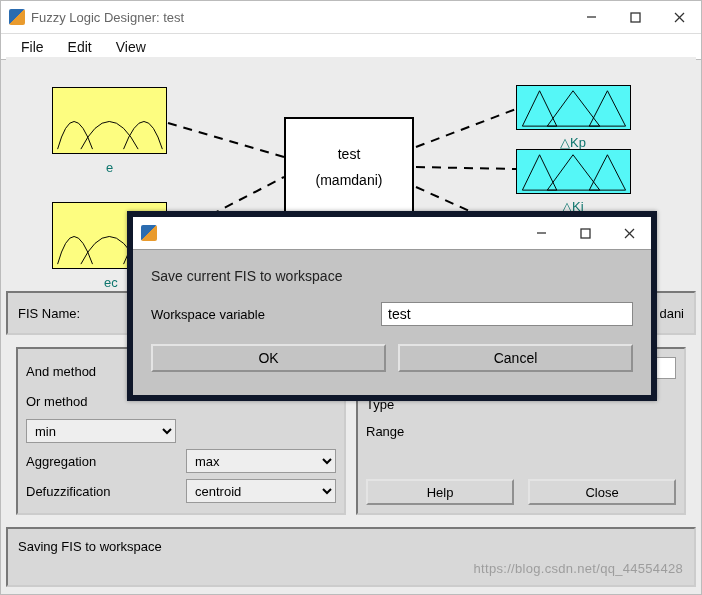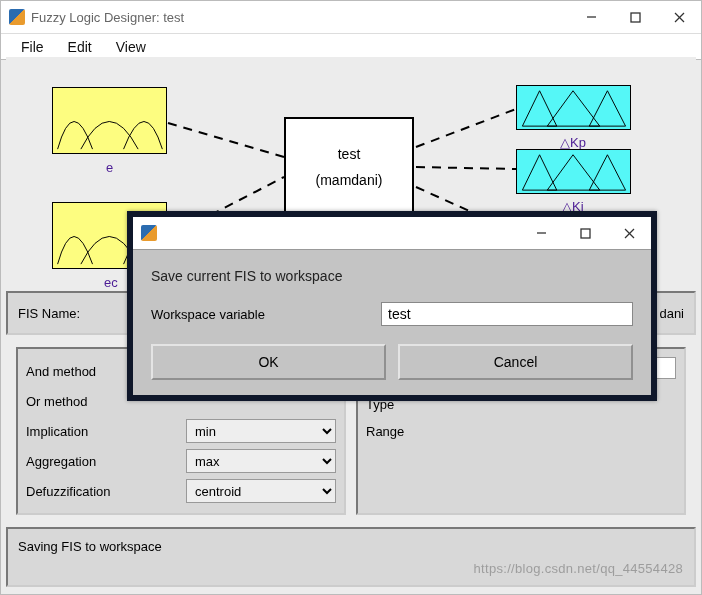--- a/index.html
+++ b/index.html
@@ -57,21 +57,21 @@
     background:#55f7f7;
     border:1.5px solid #000;
   }
   .rulebox {
     width:130px; height:100px;
     background:#fff;
     border:2px solid #000;
     display:flex; flex-direction:column; align-items:center; justify-content:center;
     font-size:14px; gap:10px;
   }
-  .mflabel { position:absolute; font-size:13px; color:#4c1d95; }
+  .mflabel { position:absolute; font-size:13px; color:#0f766e; }
   svg.curve { width:100%; height:100%; }
   .dashed { stroke:#000; stroke-width:2; stroke-dasharray:9 7; }
 
   .panel {
     position:absolute; left:5px; right:5px;
     background:#d8d8d8;
     border:2px inset #ccc;
     padding:6px 10px;
   }
   .panel-top { top:290px; height:44px; display:flex; align-items:center;}
@@ -109,21 +109,21 @@
   .dialog .titlebar { background:#fff; border-bottom:1px solid #999; }
   .dialog-body { padding:18px; display:flex; flex-direction:column; gap:18px; }
   .dialog-body .heading { font-size:14px; color:#222;}
   .dialog-body .row2 { display:flex; align-items:center; gap:30px;}
   .dialog-body input[type=text] {
     flex:1; height:24px; padding:2px 6px; font-size:14px;
     border:1px solid #888; background:#fff;
   }
   .dialog-btns { display:flex; gap:12px; }
   .dialog-btns button {
-    flex:1; height:36px;
+    flex:1; height:28px;
     background:#c4c4c4;
     border:2px outset #e4e4e4;
     font-size:14px;
   }
   .whitefield {
     width:190px; height:22px; background:#fff; border:1px solid #999;
   }
   .watermark {
     position:absolute; right:18px; bottom:18px;
     font-size:13px; color:rgba(110,110,110,0.55);
@@ -234,39 +234,42 @@
 
   <div class="panel panel-mid" style="padding:10px;border:none;background:transparent;">
     <div class="panel-left">
       <div class="field-row">
         <span class="field-label">And method</span>
       </div>
       <div class="field-row">
         <span class="field-label">Or method</span>
       </div>
       <div class="field-row">
-        <span class="field-label">Implication</span>
         <select class="combo"><option>min</option></select>
       </div>
       <div class="field-row">
         <span class="field-label">Aggregation</span>
         <select class="combo"><option>max</option></select>
       </div>
       <div class="field-row">
         <span class="field-label">Defuzzification</span>
         <select class="combo"><option>centroid</option></select>
       </div>
     </div>
     <div class="panel-right">
       <div style="height:28px; display:flex; justify-content:flex-end;">
         <div class="whitefield"></div>
       </div>
       <div><span>Type</span></div>
       <div><span>Range</span></div>
       <div style="flex:1"></div>
+      <div class="btnrow">
+        <button class="flatbtn">Help</button>
+        <button class="flatbtn">Close</button>
+      </div>
     </div>
   </div>
 
   <div class="panel panel-bottom">
     <span>Saving FIS to workspace</span>
   </div>
 
   <div class="watermark">https://blog.csdn.net/qq_44554428</div>
 
   <div class="dialog">

